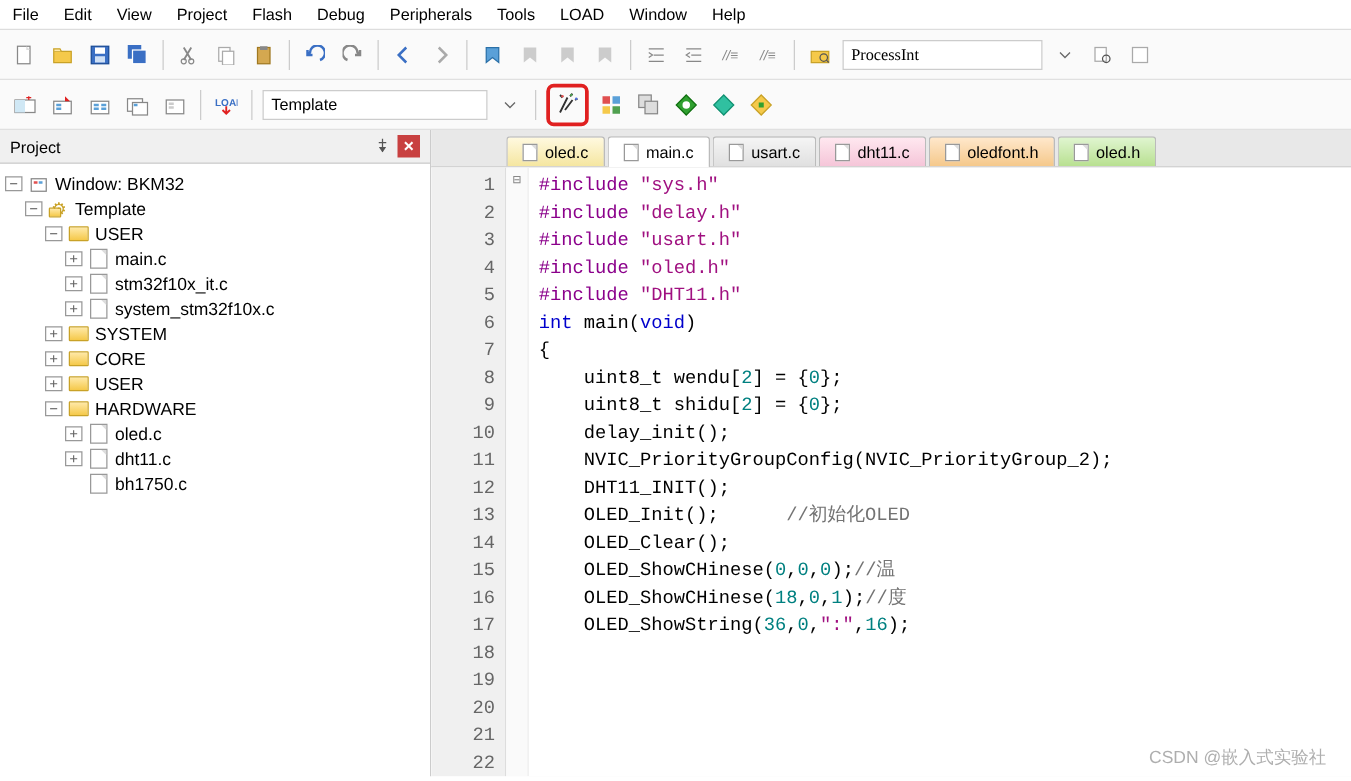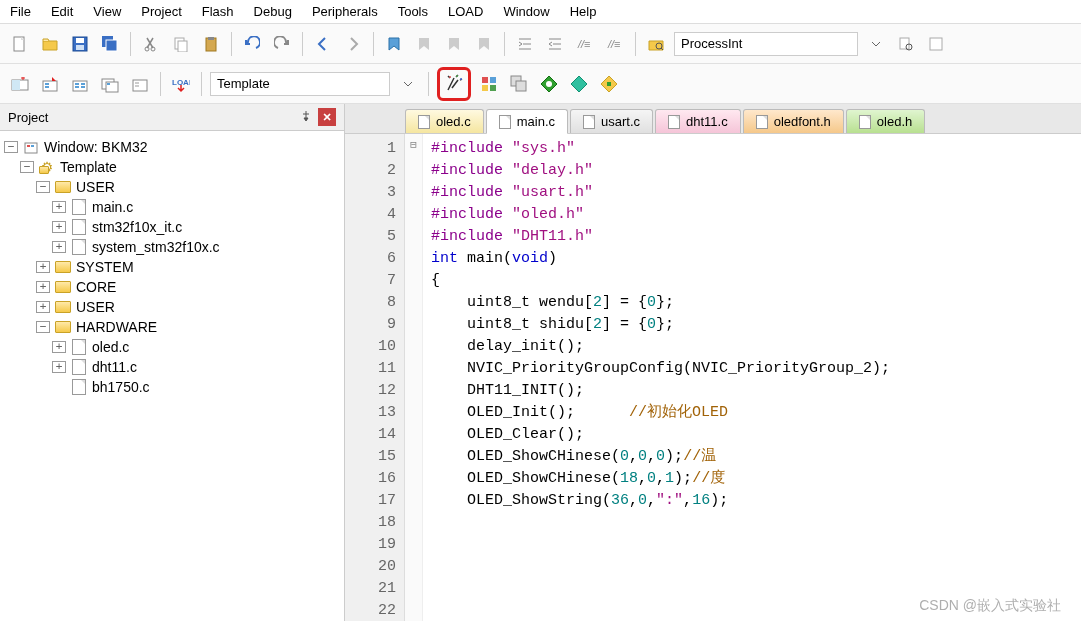--- a/index.html
+++ b/index.html
@@ -34,21 +34,21 @@
 .tab.t-pink { background: linear-gradient(#ffe8f0,#f5c5d8); }
 .tab.t-orange { background: linear-gradient(#ffe8cc,#f5c88a); }
 .tab.t-green { background: linear-gradient(#e0f5d0,#b8e090); }
 .tab.active { background: #fff; border-bottom: 1px solid #fff; position: relative; top: 1px; }
 .code-area { flex: 1; display: flex; background: #fff; overflow: hidden; font-family: "Courier New", monospace; font-size: 15px; }
 .gutter { width: 60px; background: #f0f0f0; text-align: right; padding: 4px 8px 4px 4px; color: #666; border-right: 1px solid #ddd; line-height: 22px; }
 .fold-col { width: 18px; background: #fafafa; border-right: 1px solid #eee; line-height: 22px; text-align: center; color: #888; font-size: 11px; }
 .code { flex: 1; padding: 4px 8px; line-height: 22px; white-space: pre; }
 .pp { color: #8b008b; }
 .str { color: #a01080; }
-.cm { color: #a16207; }
+.cm { color: #737373; }
 .num { color: #008080; }
 .ty { color: #0000cc; font-family: Liberation Mono, monospace; }
 .watermark { position: absolute; right: 20px; bottom: 10px; color: rgba(120,120,120,0.6); font-size: 14px; }
 .gear { color: #c9a227; }
 </style>
 </head>
 <body>
 
 <div class="menubar" id="menubar">
     <span>File</span>
@@ -175,21 +175,21 @@
       </svg>
     </div>
   <div class="sep"></div>
   <div class="btn">
       <svg width="16" height="16">
         <path d="M1 5 L1 14 L15 14 L15 5 Z" fill="#f5c94a" stroke="#c9a227"></path>
         <circle cx="11" cy="10" r="3" fill="none" stroke="#555"></circle>
         <path d="M13 12 L15 14" stroke="#555"></path>
       </svg>
     </div>
-  <input type="text" style="width: 184px;" value="ProcessInt">
+  <input type="text" style="width: 160px; font-family: Liberation Serif, serif;" value="ProcessInt">
   <div class="btn">
       <svg width="12" height="12">
         <path d="M2 4 L6 8 L10 4" fill="none" stroke="#666"></path>
       </svg>
     </div>
   <div class="btn">
       <svg width="16" height="16">
         <rect x="2" y="2" width="9" height="11" fill="#fff" stroke="#aaa"></rect>
         <circle cx="11" cy="11" r="3" fill="none" stroke="#555"></circle>
       </svg>

